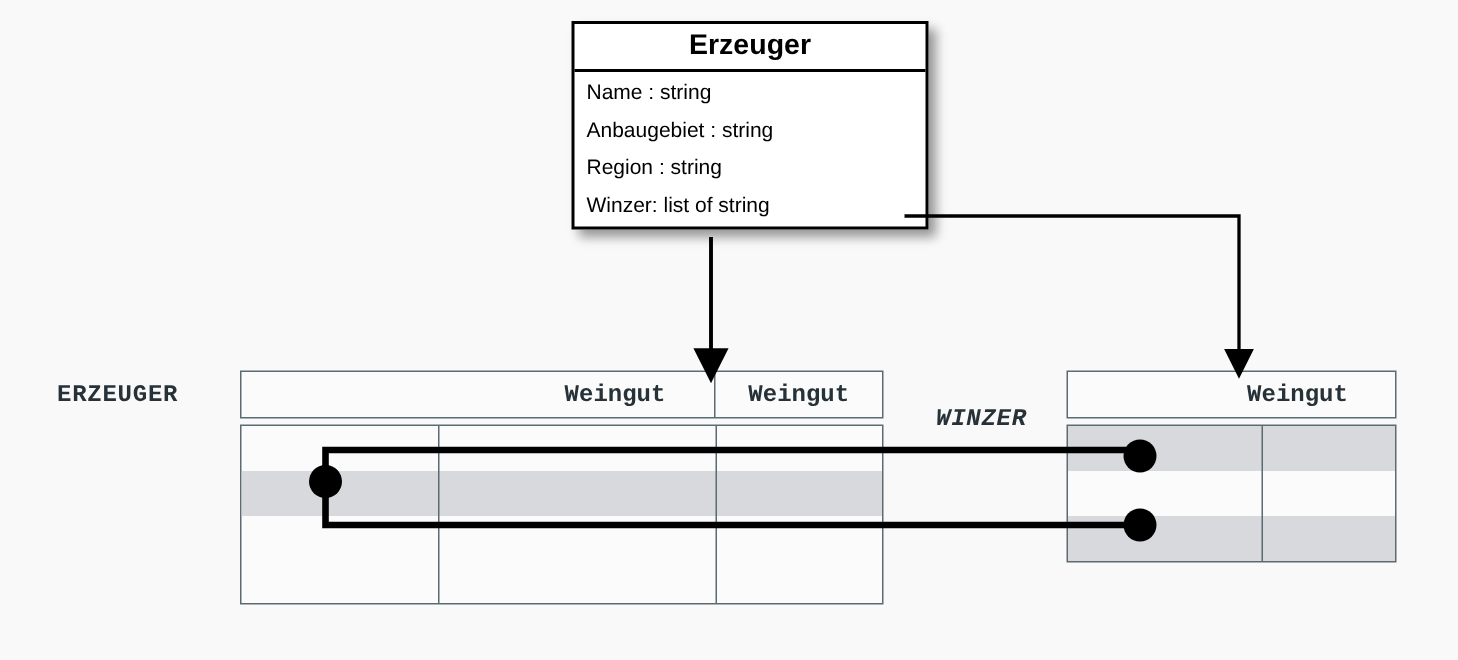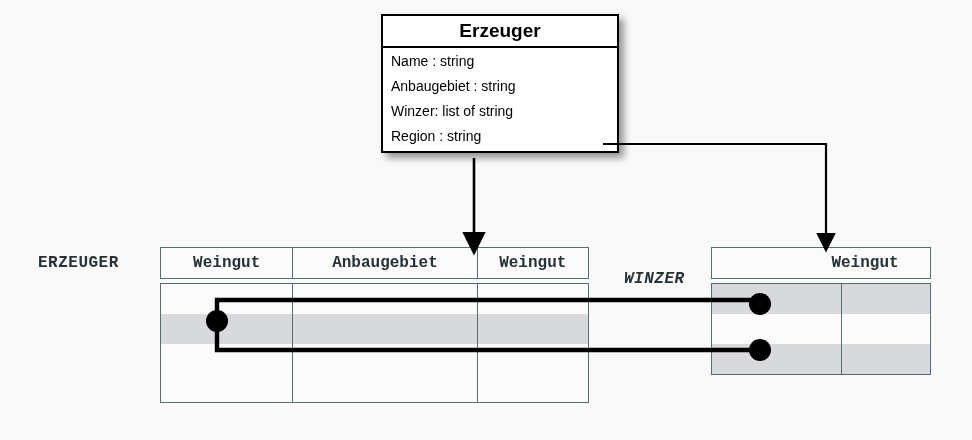--- a/index.html
+++ b/index.html
@@ -119,30 +119,29 @@
 </head>
 <body>
 
 <div id="canvas">
 
   <div class="uml-class">
     <div class="uml-title">Erzeuger</div>
     <div class="uml-attrs">
       <div class="uml-attr">Name : string</div>
       <div class="uml-attr">Anbaugebiet : string</div>
+      <div class="uml-attr">Region : string</div>
       <div class="uml-attr">Winzer: list of string</div>
-      <div class="uml-attr">Region : string</div>
     </div>
   </div>
 
   <div class="rel-label" style="left:38px; top:254px;">ERZEUGER</div>
 
   <div class="rel-head" style="left:160px; top:247px; width:429px; height:32px;">
     <div class="rel-head-cell" style="width:132px;">Weingut</div>
-    <div class="rel-head-cell" style="width:185px;">Anbaugebiet</div>
     <div class="rel-head-cell" style="width:112px;">Weingut</div>
   </div>
 
   <div class="rel-body" style="left:160px; top:283px; width:429px; height:120px;">
     <div class="rel-row" style="height:30px;">
       <div class="rel-cell" style="width:131px;"></div>
       <div class="rel-cell" style="width:185px;"></div>
       <div class="rel-cell" style="width:111px;"></div>
     </div>
     <div class="rel-row shaded" style="height:30px;">

